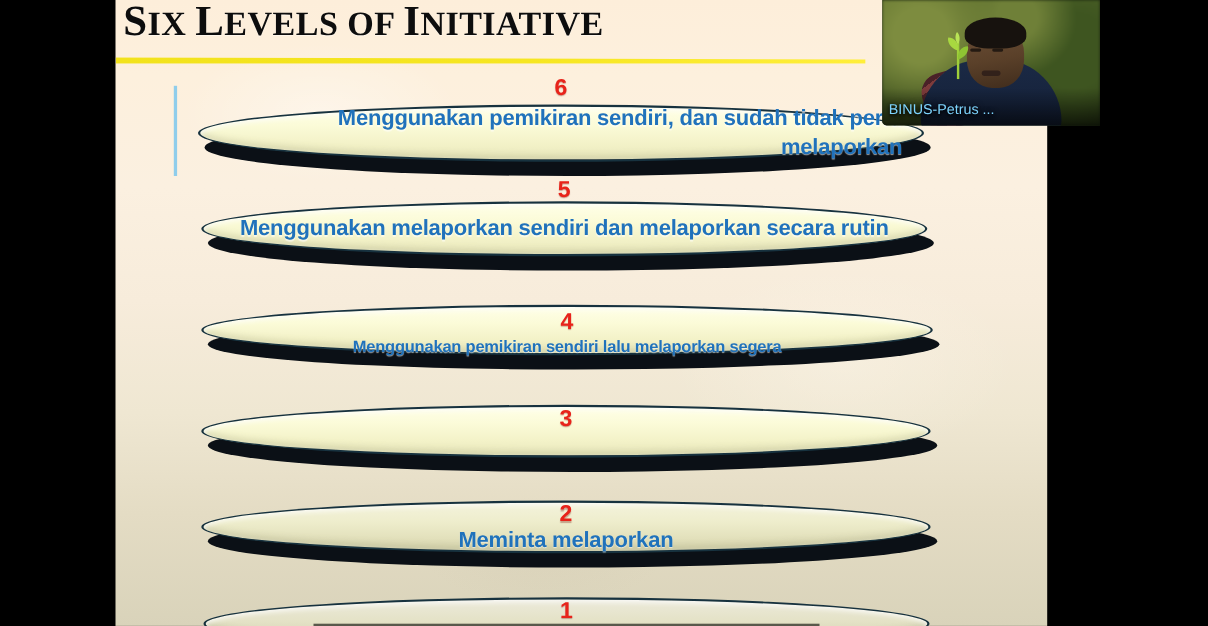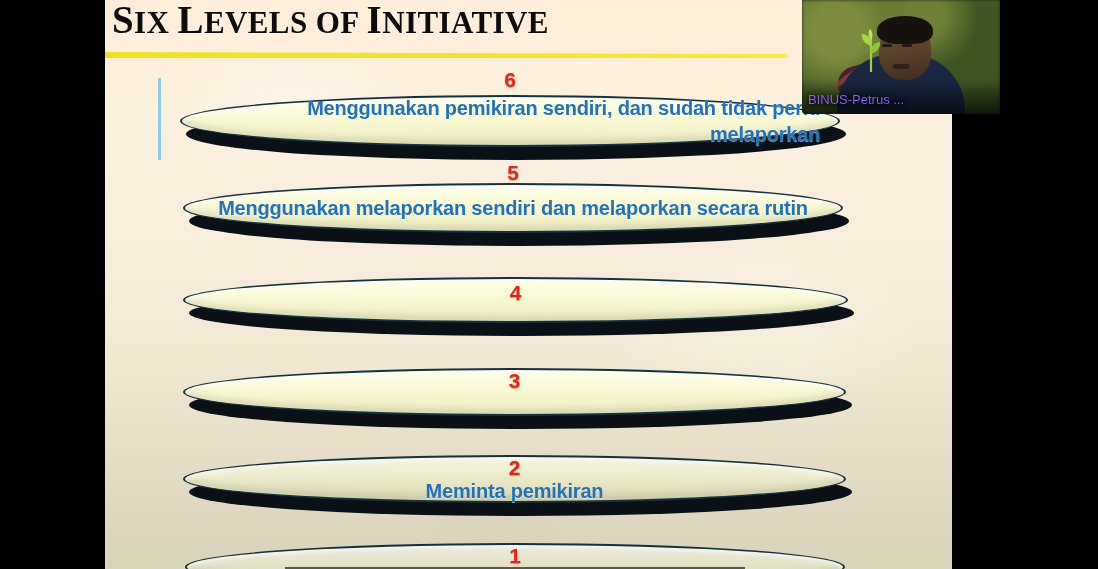--- a/index.html
+++ b/index.html
@@ -171,21 +171,21 @@
   .pip-sleeve{
     position:absolute;left:38px;bottom:-4px;width:36px;height:52px;
     transform:rotate(-16deg);
     background:repeating-linear-gradient(160deg,#7d3b3b 0 5px,#4a2128 5px 10px);
     border-radius:18px 8px 6px 10px;
   }
   
   .pip-plant{position:absolute;left:54px;top:28px;width:30px;height:44px;}
   .pip-label{
     position:absolute;left:6px;bottom:6px;
-    color:#8b5cf6;font-size:13px;line-height:16px;
+    color:#7dd3fc;font-size:13px;line-height:16px;
     text-shadow:0 1px 3px rgba(0,0,0,.95), 0 0 6px rgba(0,0,0,.8);
     white-space:nowrap;
     z-index:3;
   }
   .pip-scrim{
     position:absolute;left:0;right:0;bottom:0;height:34px;
     background:linear-gradient(180deg,rgba(0,0,0,0) 0%, rgba(0,0,0,.55) 100%);
     z-index:2;
   }
 </style>
@@ -221,37 +221,38 @@
         <div class="disc-content">
           <div class="lvl-txt">Menggunakan melaporkan sendiri dan melaporkan secara rutin</div>
         </div>
       </div>
 
       <div class="level" style="left:78px;top:277px;width:665px;height:46px;">
         <div class="disc-shadow"></div>
         <div class="disc-face"></div>
         <div class="disc-content" style="justify-content:flex-start;padding-top:6px;">
           <div class="lvl-num">4</div>
+          <div class="lvl-txt small" style="margin-top:3px;">Menggunakan pemikiran sendiri lalu melaporkan segera</div>
         </div>
       </div>
 
       <div class="level" style="left:78px;top:368px;width:663px;height:48px;">
         <div class="disc-shadow"></div>
         <div class="disc-face"></div>
         <div class="disc-content" style="justify-content:flex-start;padding-top:3px;">
           <div class="lvl-num">3</div>
         </div>
       </div>
 
       <div class="level dull" style="left:78px;top:455px;width:663px;height:48px;">
         <div class="disc-shadow"></div>
         <div class="disc-face"></div>
         <div class="disc-content" style="justify-content:flex-start;padding-top:3px;">
           <div class="lvl-num">2</div>
-          <div class="lvl-txt">Meminta pemikiran</div>
+          <div class="lvl-txt">Meminta melaporkan</div>
         </div>
       </div>
 
       <div class="level dull2" style="left:80px;top:543px;width:660px;height:48px;">
         <div class="disc-shadow"></div>
         <div class="disc-face"></div>
         <div class="disc-content" style="justify-content:flex-start;padding-top:3px;">
           <div class="lvl-num">1</div>
           <div class="lvl-txt" style="margin-top:1px;">
             <span class="hl">Menunggu diberitahu apa yang harus dikerjakan</span>

